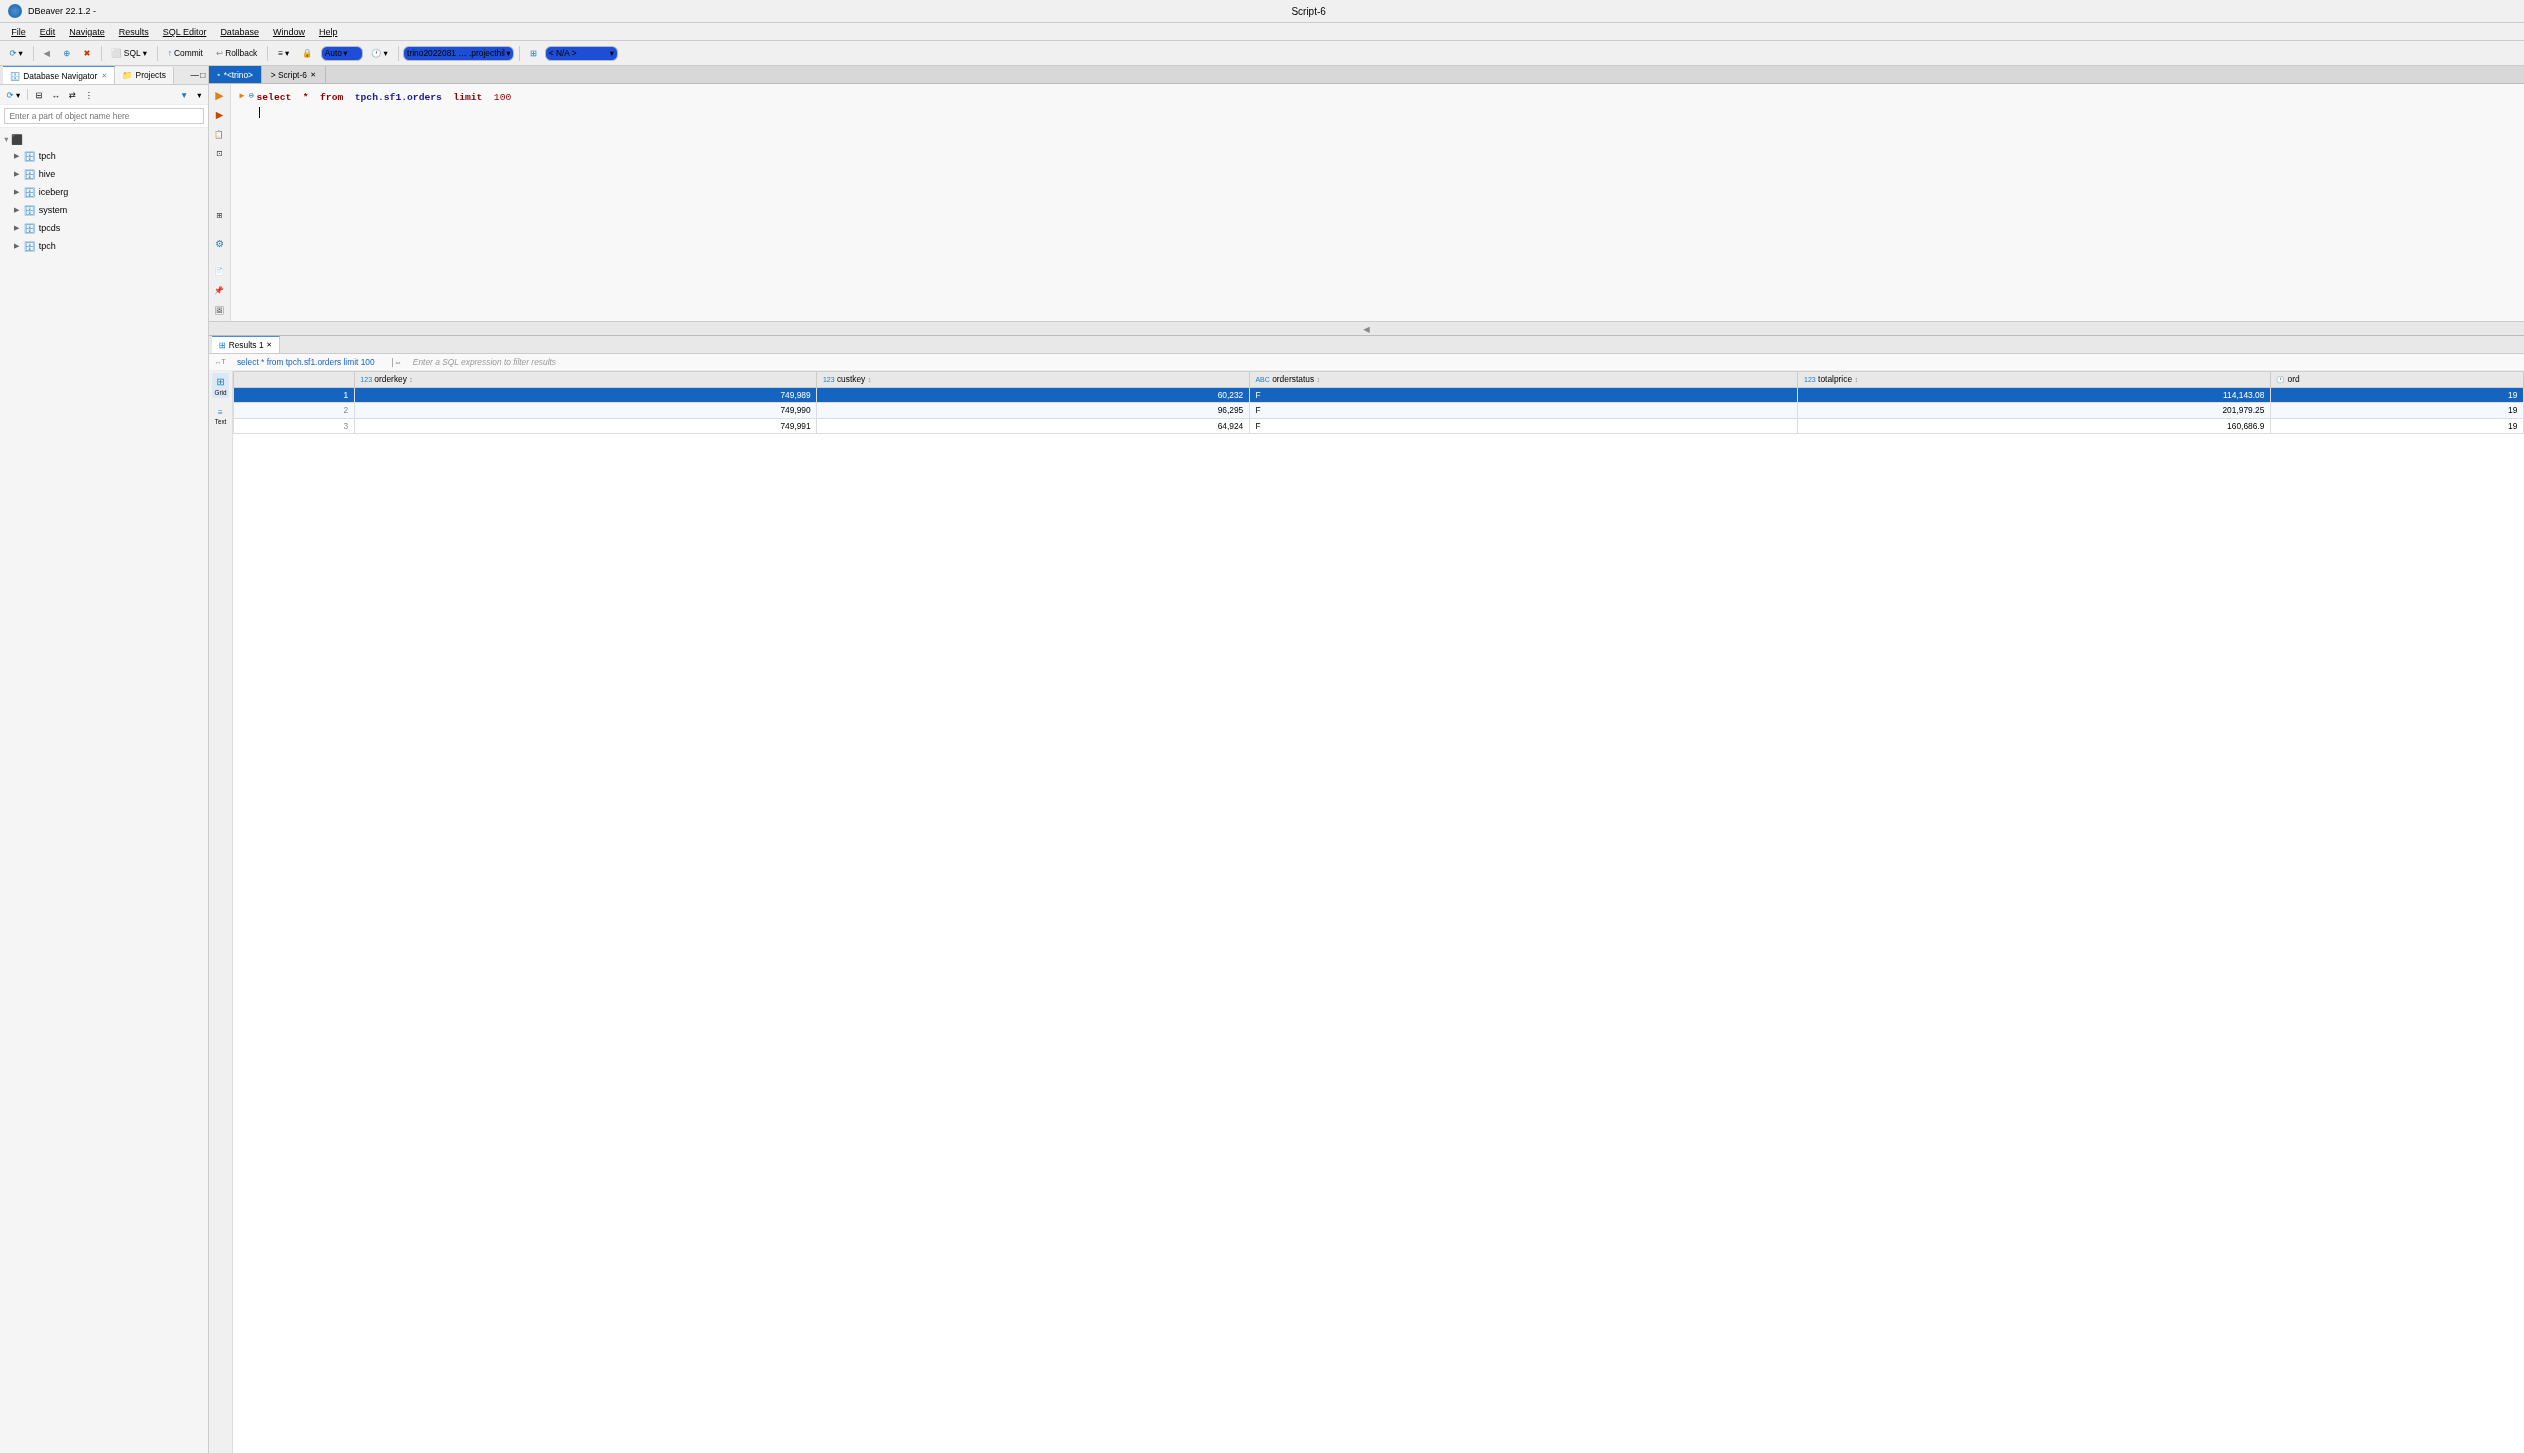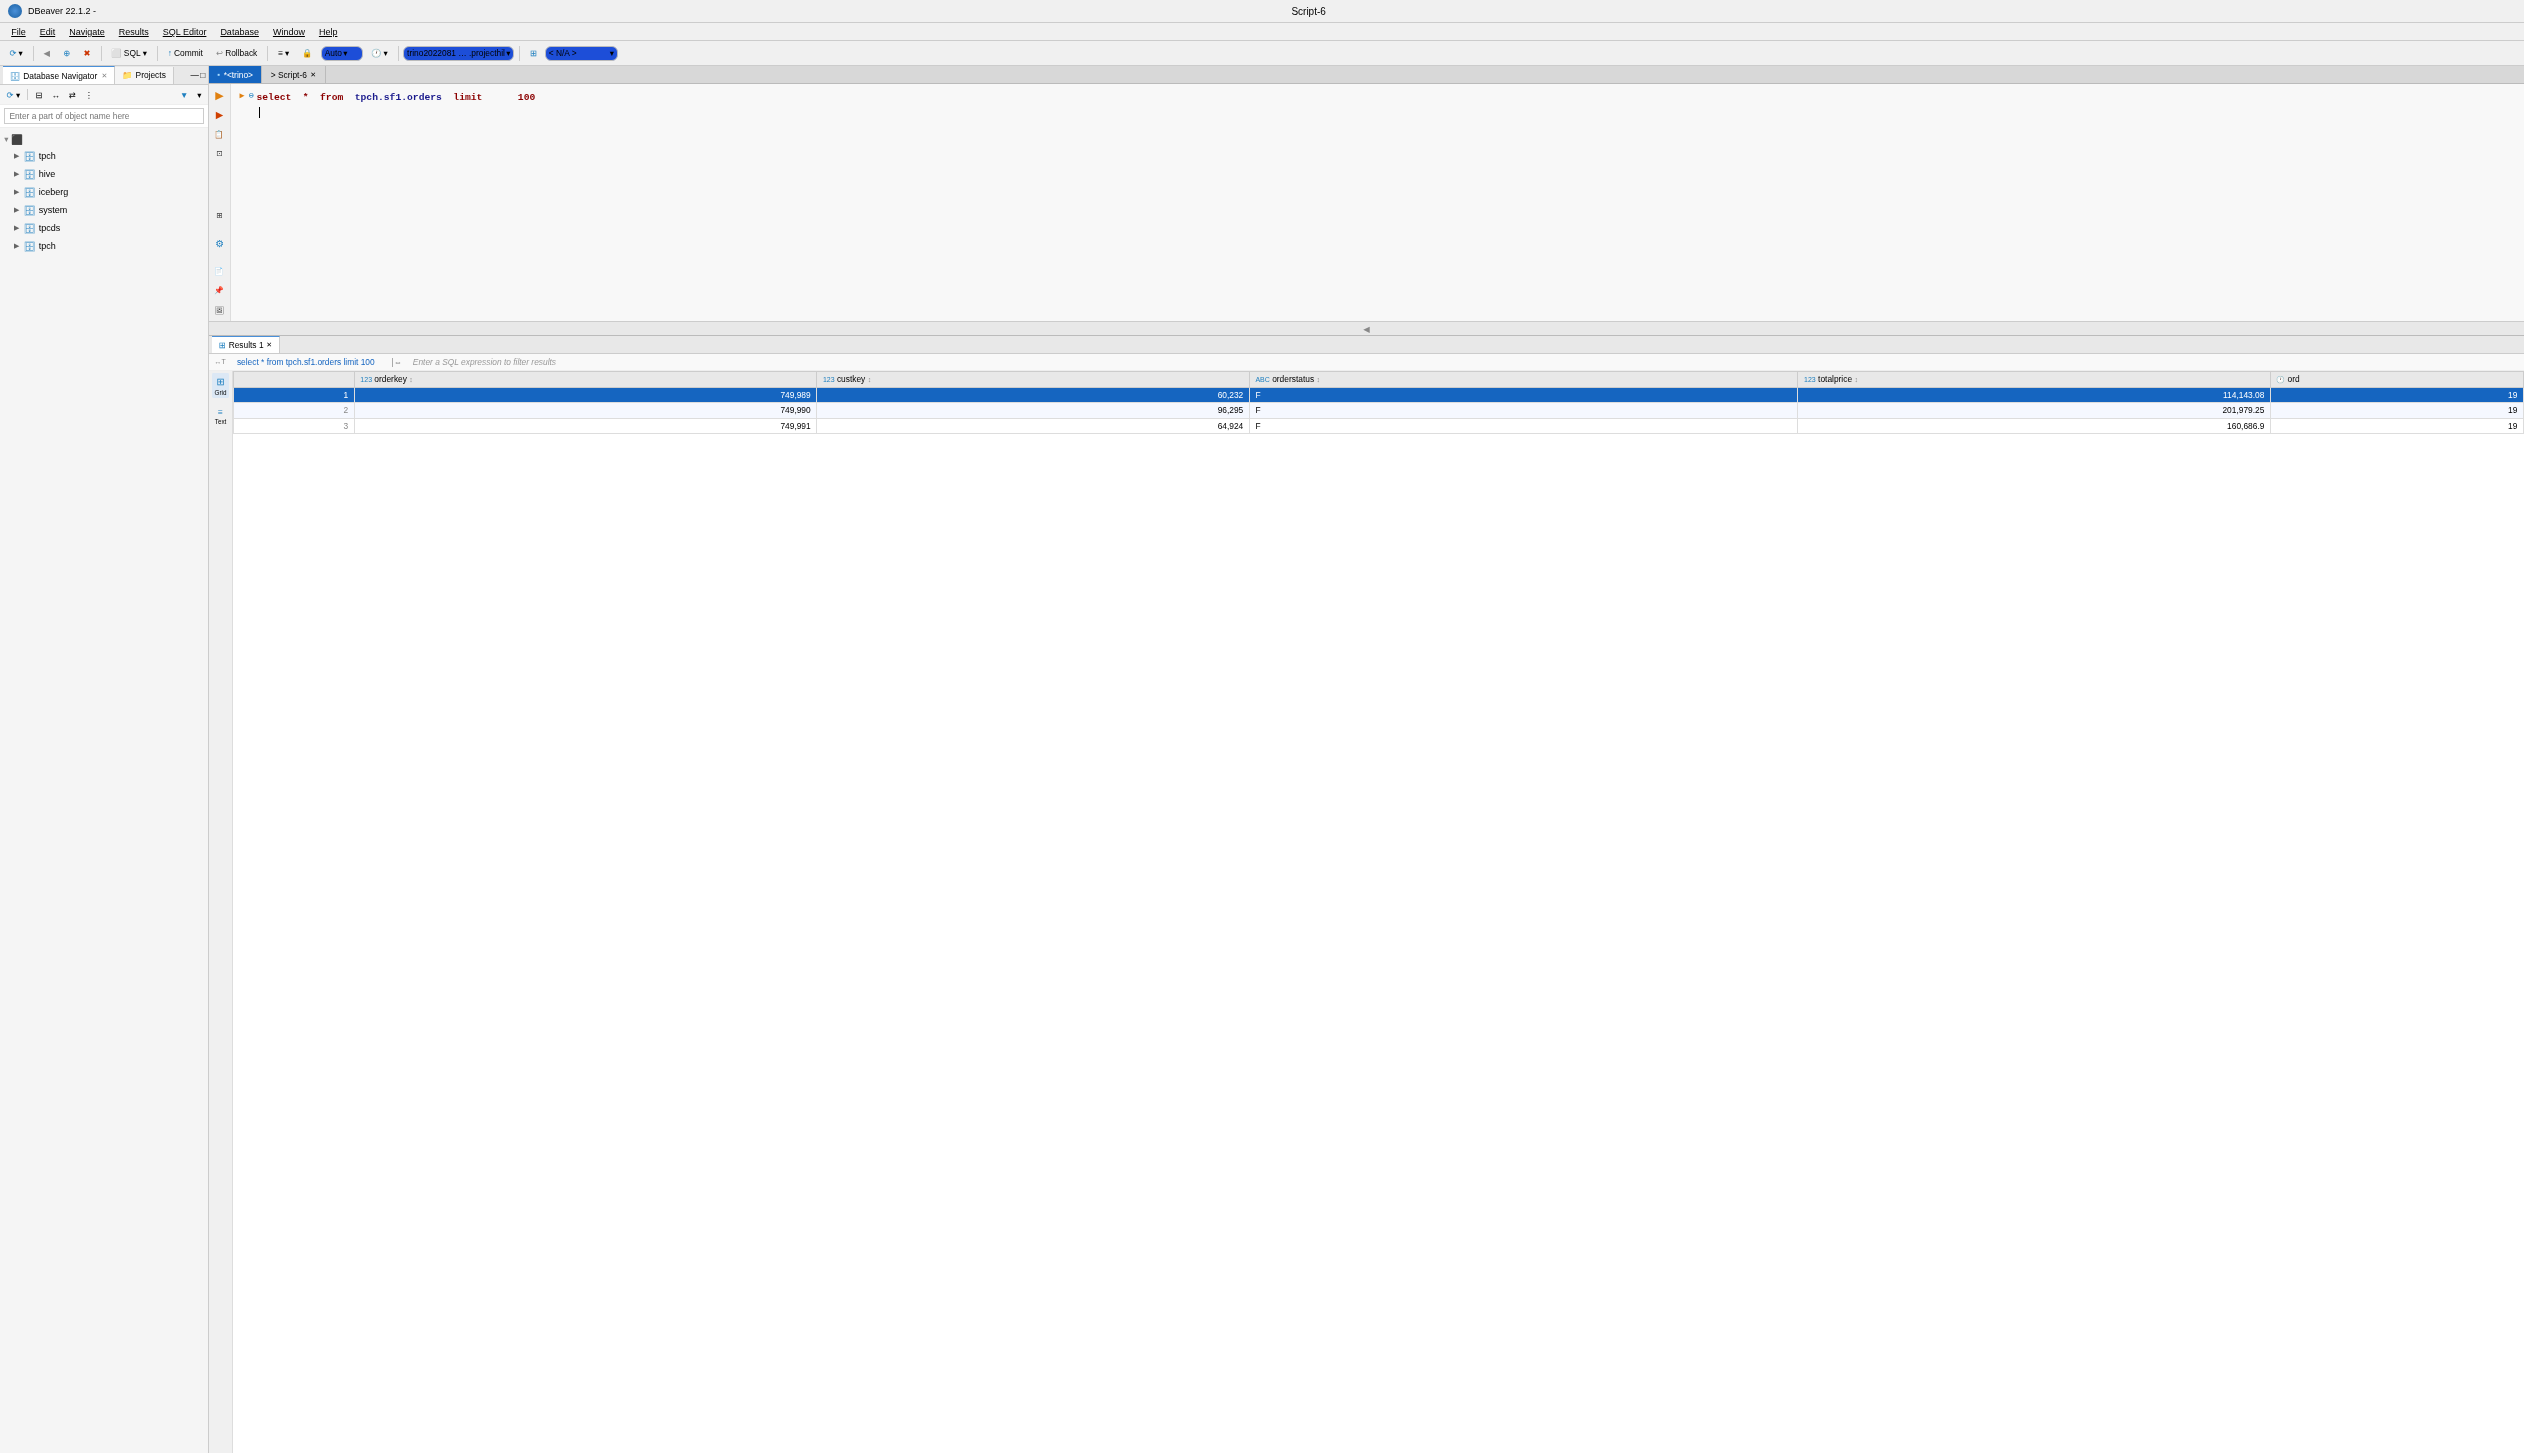--- a/index.html
+++ b/index.html
@@ -231,21 +231,21 @@
       overflow: auto;
       line-height: 1.6;
     }
     .code-line { display: flex; align-items: flex-start; }
     .line-marker { color: #e08010; margin-right: 4.2px; font-size: 8.4px; }
     .line-minus { color: #2080c0; margin-right: 2.8px; font-size: 8.4px; }
     .kw-select { color: #8B0000; font-weight: bold; }
     .kw-from { color: #8B0000; font-weight: bold; }
     .kw-limit { color: #8B0000; font-weight: bold; }
     .kw-star { color: #8B0000; font-weight: bold; }
-    .kw-num { color: #8B0000; font-weight: bold; margin-left: 24px; }
+    .kw-num { color: #8B0000; font-weight: normal; }
     .code-text { color: #1a1a8c; font-weight: bold; }
     .code-cursor { display: inline-block; width: 1.4px; height: 11px; background: #000; vertical-align: middle; }
 
     
     #scroll-indicator {
       height: 14px;
       background: #e8e8e8;
       border-top: 0.7px solid #ccc;
       display: flex; align-items: center; justify-content: center;
     }

